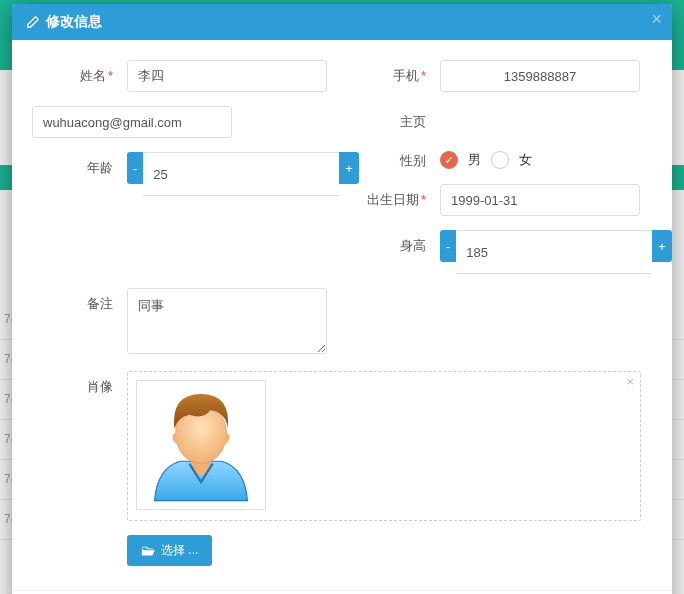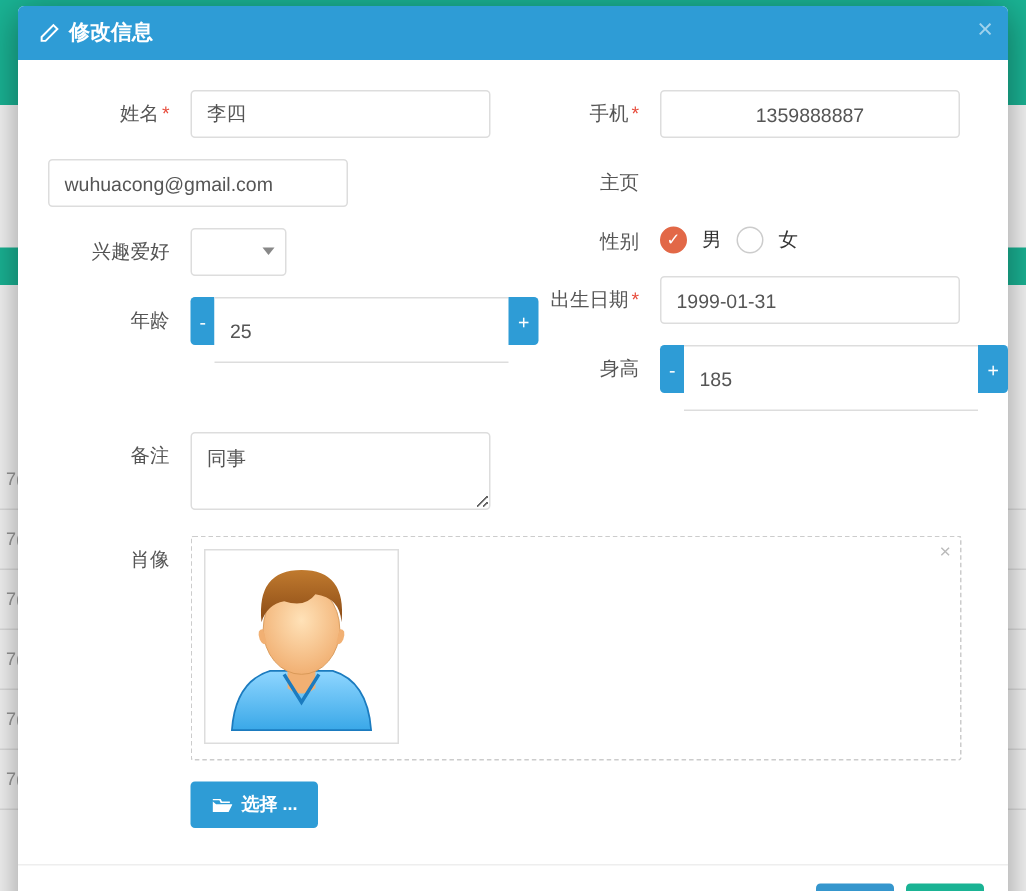--- a/index.html
+++ b/index.html
@@ -120,21 +120,21 @@
     align-items: center; justify-content: center;
     cursor: pointer; background: #fff;
   }
   .radio.checked {
     background: #e26847; border-color: #e26847;
   }
   .radio.checked::after {
     content: "✓"; color: #fff; font-size: 11px; line-height: 1;
   }
   .radio-label { color: #333; }
-  textarea.inp { height: 52px; resize: both; padding-top: 8px; font-family: inherit;}
+  textarea.inp { height: 66px; resize: both; padding-top: 8px; font-family: inherit;}
   .portrait-row .ctrl { flex: 1; }
   .upload-area {
     border: 1px dashed #ccc;
     padding: 8px;
     position: relative;
     border-radius: 2px;
     min-height: 150px;
     width: 514px;
   }
   .upload-close {
@@ -149,21 +149,21 @@
   .thumb svg { width: 100%; height: 100%; display: block; }
   .file-btn {
     margin-top: 14px;
     background: #2e9cd6;
     color: #fff;
     border: none;
     border-radius: 3px;
     padding: 7px 14px;
     font-size: 12px;
     cursor: pointer;
-    display: inline-flex; align-items: center; gap: 6px; font-weight: bold;
+    display: inline-flex; align-items: center; gap: 6px;
   }
   .modal-footer {
     border-top: 1px solid #eee;
     padding: 12px 16px;
     display: flex; justify-content: flex-end; gap: 8px;
     background: #fff;
   }
   .btn {
     border: none; border-radius: 3px;
     padding: 7px 13px; font-size: 13px; color: #fff; cursor: pointer;
@@ -203,29 +203,20 @@
 
         <div class="form-group">
           <div class="lbl"><span>姓名</span><span class="star">*</span></div>
           <div class="ctrl"><input class="inp" value="李四" style=""></div>
         </div>
 
         <div class="form-group">
           <div class="ctrl"><input class="inp" value="wuhuacong@gmail.com" style=""></div>
         </div>
 
-        <div class="form-group">
-          <div class="lbl"><span>兴趣爱好</span></div>
-          <div class="ctrl">
-            <div class="select-wrap">
-              <input class="inp" readonly="" value="" style="">
-              <div class="select-caret"></div>
-            </div>
-          </div>
-        </div>
 
         <div class="form-group">
           <div class="lbl"><span>年龄</span></div>
           <div class="ctrl">
             <div class="spinner">
               <button class="spin-btn left">-</button>
               <input class="spin-inp" value="25" style="">
               <button class="spin-btn right">+</button>
             </div>
           </div>

